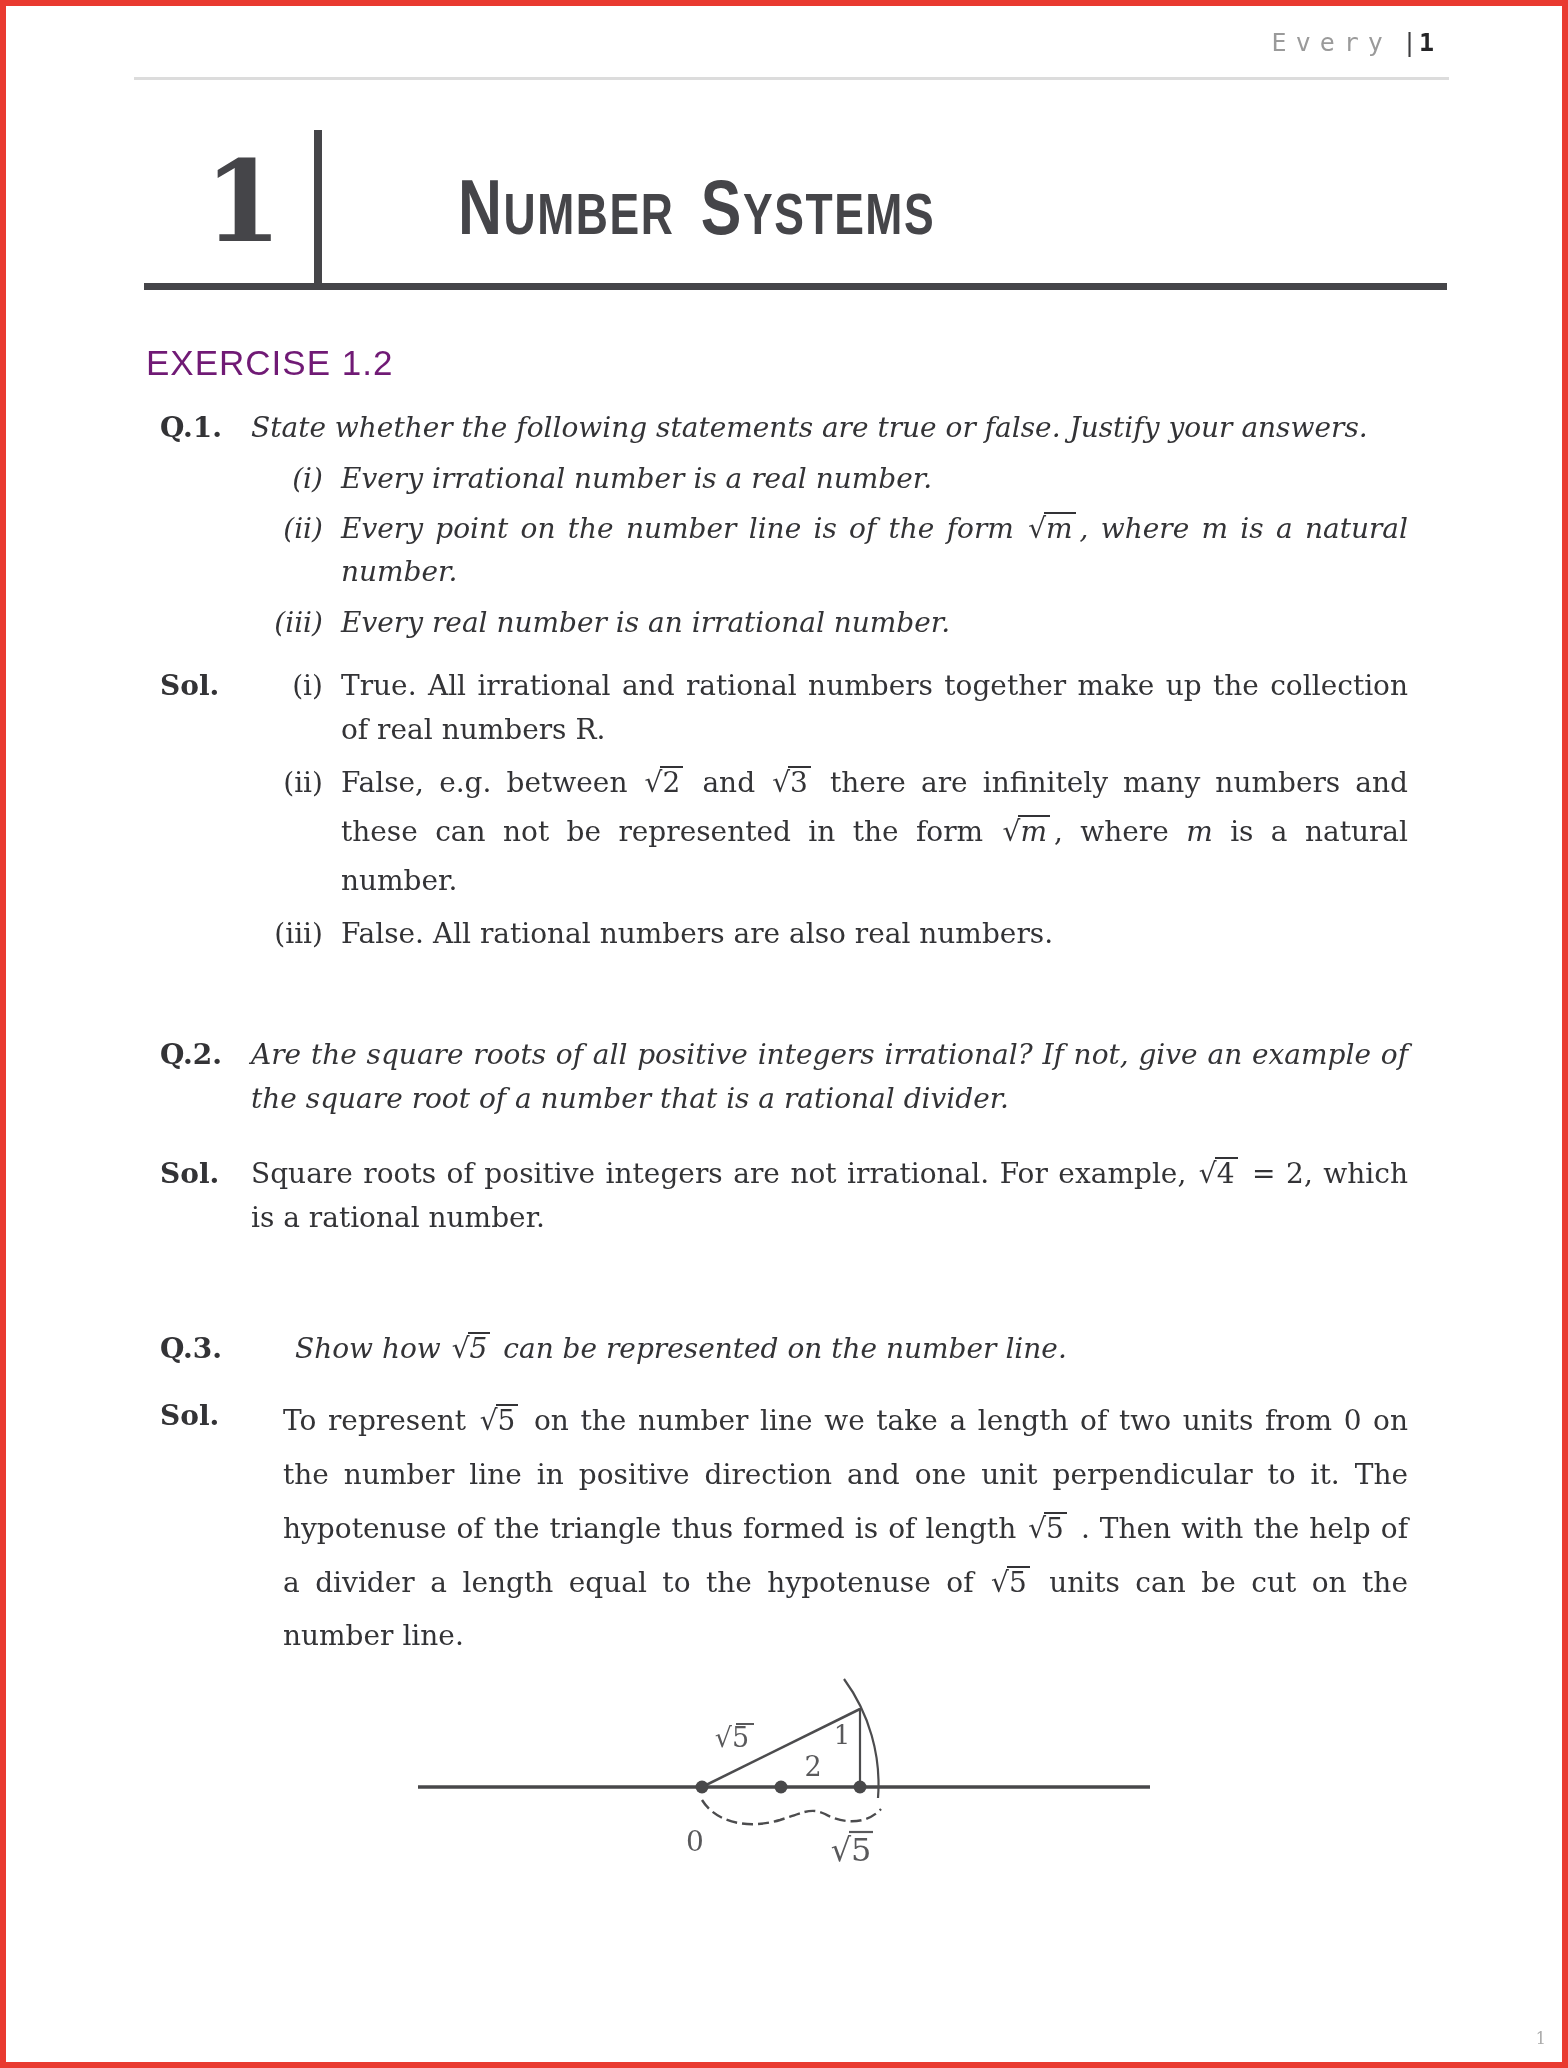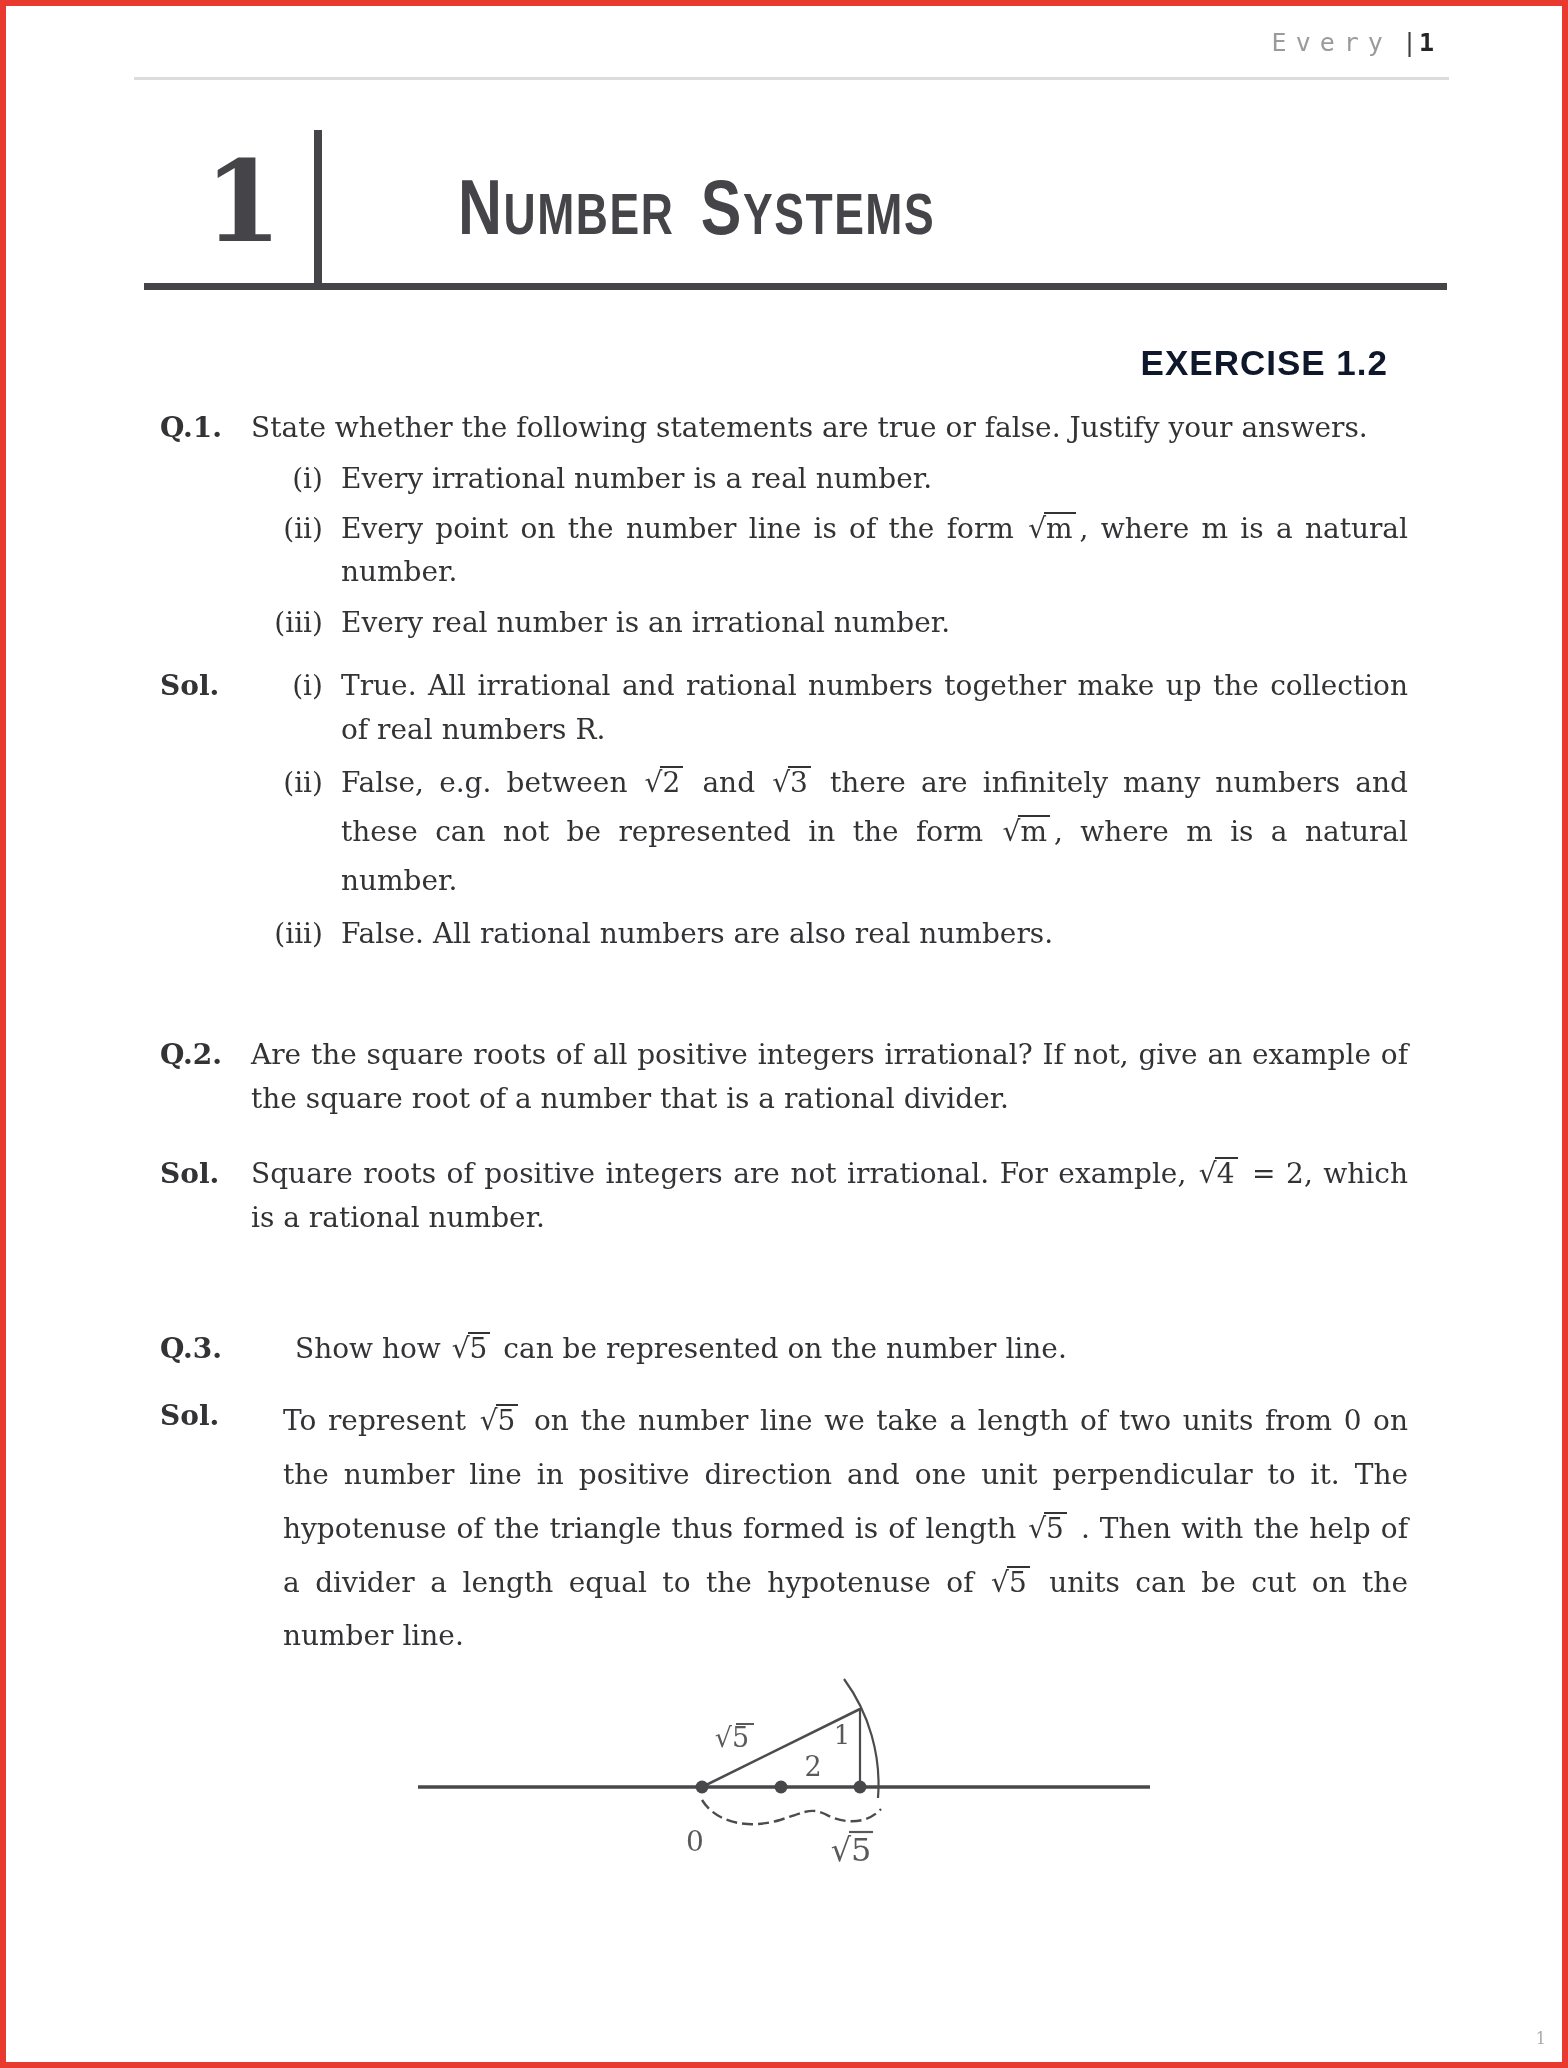--- a/index.html
+++ b/index.html
@@ -49,32 +49,32 @@
   .chap-rule{
     position:absolute;left:138px;top:277px;width:1303px;height:7px;
     background:#454549;
   }
   
   .content{
     position:absolute;left:140px;top:330px;width:1262px;
     font-size:28px;line-height:1.55;
   }
   .ex-title{
-    text-align:right;margin:0 20px 16px 0;
+    text-align:left;margin:0 20px 16px 0;
     font-family:"Liberation Sans","DejaVu Sans",sans-serif;
-    font-weight:700;font-size:35px;color:#0f172a;letter-spacing:1px;
+    font-weight:400;font-size:35px;color:#701a75;letter-spacing:1px;
   }
   .qa{display:flex;align-items:flex-start;}
   .q-label{
     flex:0 0 105px;box-sizing:border-box;padding-left:14px;
     font-weight:bold;white-space:nowrap;
   }
   .q-body{flex:1 1 auto;min-width:0;}
   .para{text-align:justify;}
-  .itl{}
+  .itl{font-style:italic;}
   .item{display:flex;margin-top:7px;}
   .item-num{flex:0 0 72px;text-align:right;white-space:nowrap;}
   .item-text{flex:1 1 auto;margin-left:18px;text-align:justify;}
   .mt-q1{}
   .mt-sol1{margin-top:20px;}
   .mt-q2{margin-top:78px;}
   .mt-sol2{margin-top:32px;}
   .mt-q3{margin-top:88px;gap:44px;}
   .mt-sol3{margin-top:24px;}
   .airy{line-height:1.92;margin-left:32px;}

